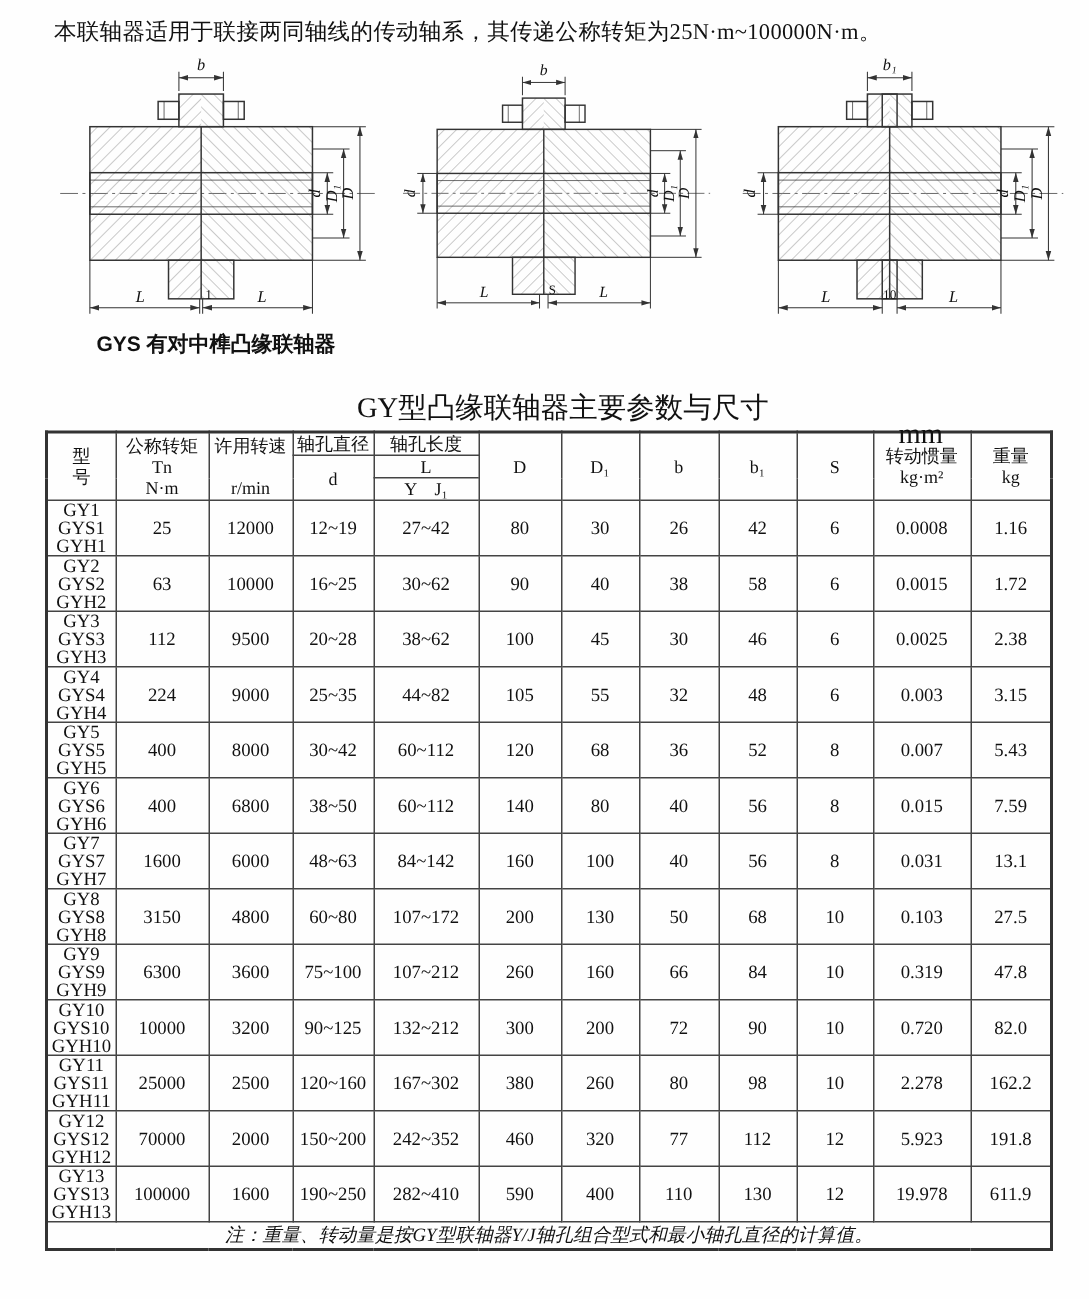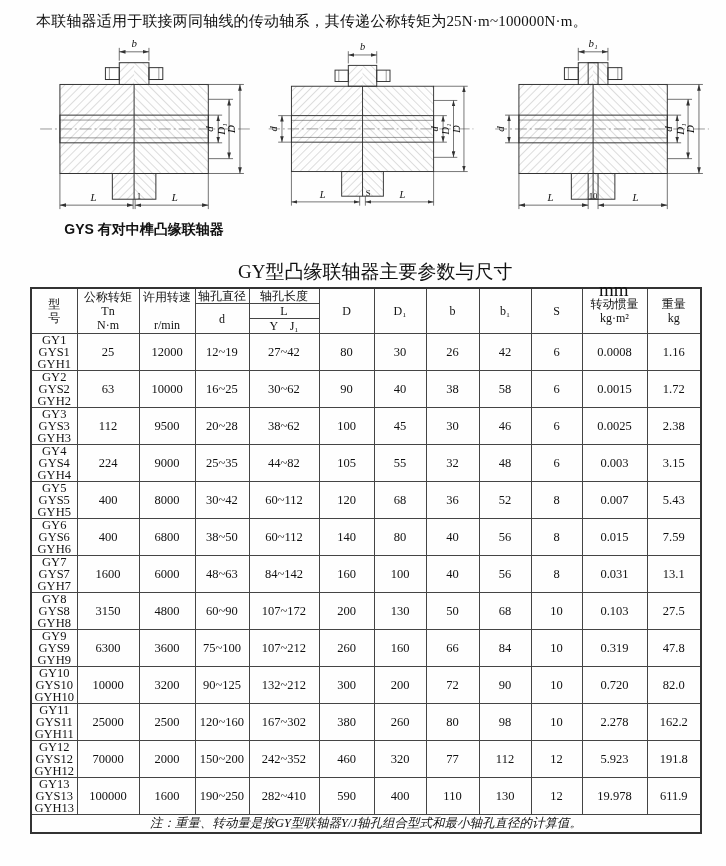--- a/index.html
+++ b/index.html
@@ -381,21 +381,21 @@
     <td>0.031</td>
     <td>13.1</td>
   </tr>
 
   <tr>
     <td class="model-cell pre">GY8
 GYS8
 GYH8</td>
     <td>3150</td>
     <td>4800</td>
-    <td>60~90</td>
+    <td>60~80</td>
     <td>107~172</td>
     <td>200</td>
     <td>130</td>
     <td>50</td>
     <td>68</td>
     <td>10</td>
     <td>0.103</td>
     <td>27.5</td>
   </tr>
 

